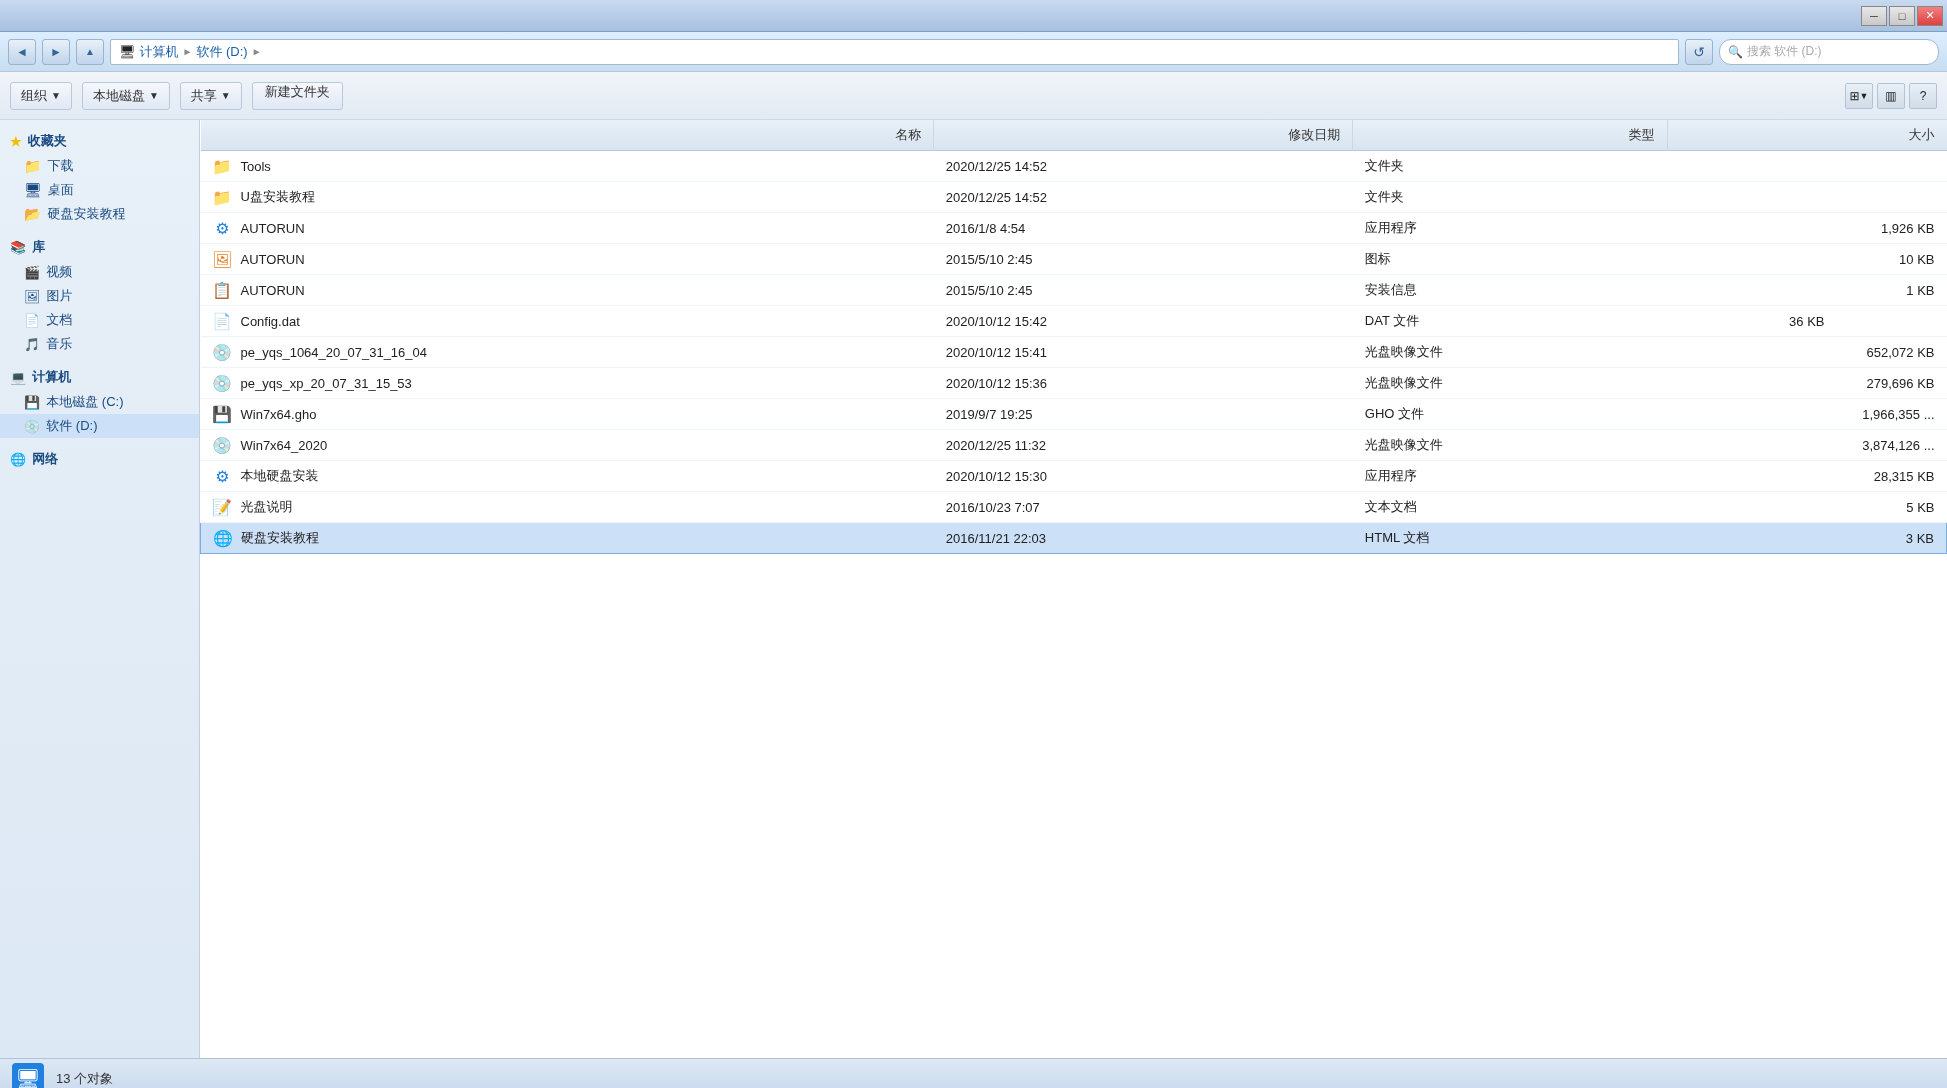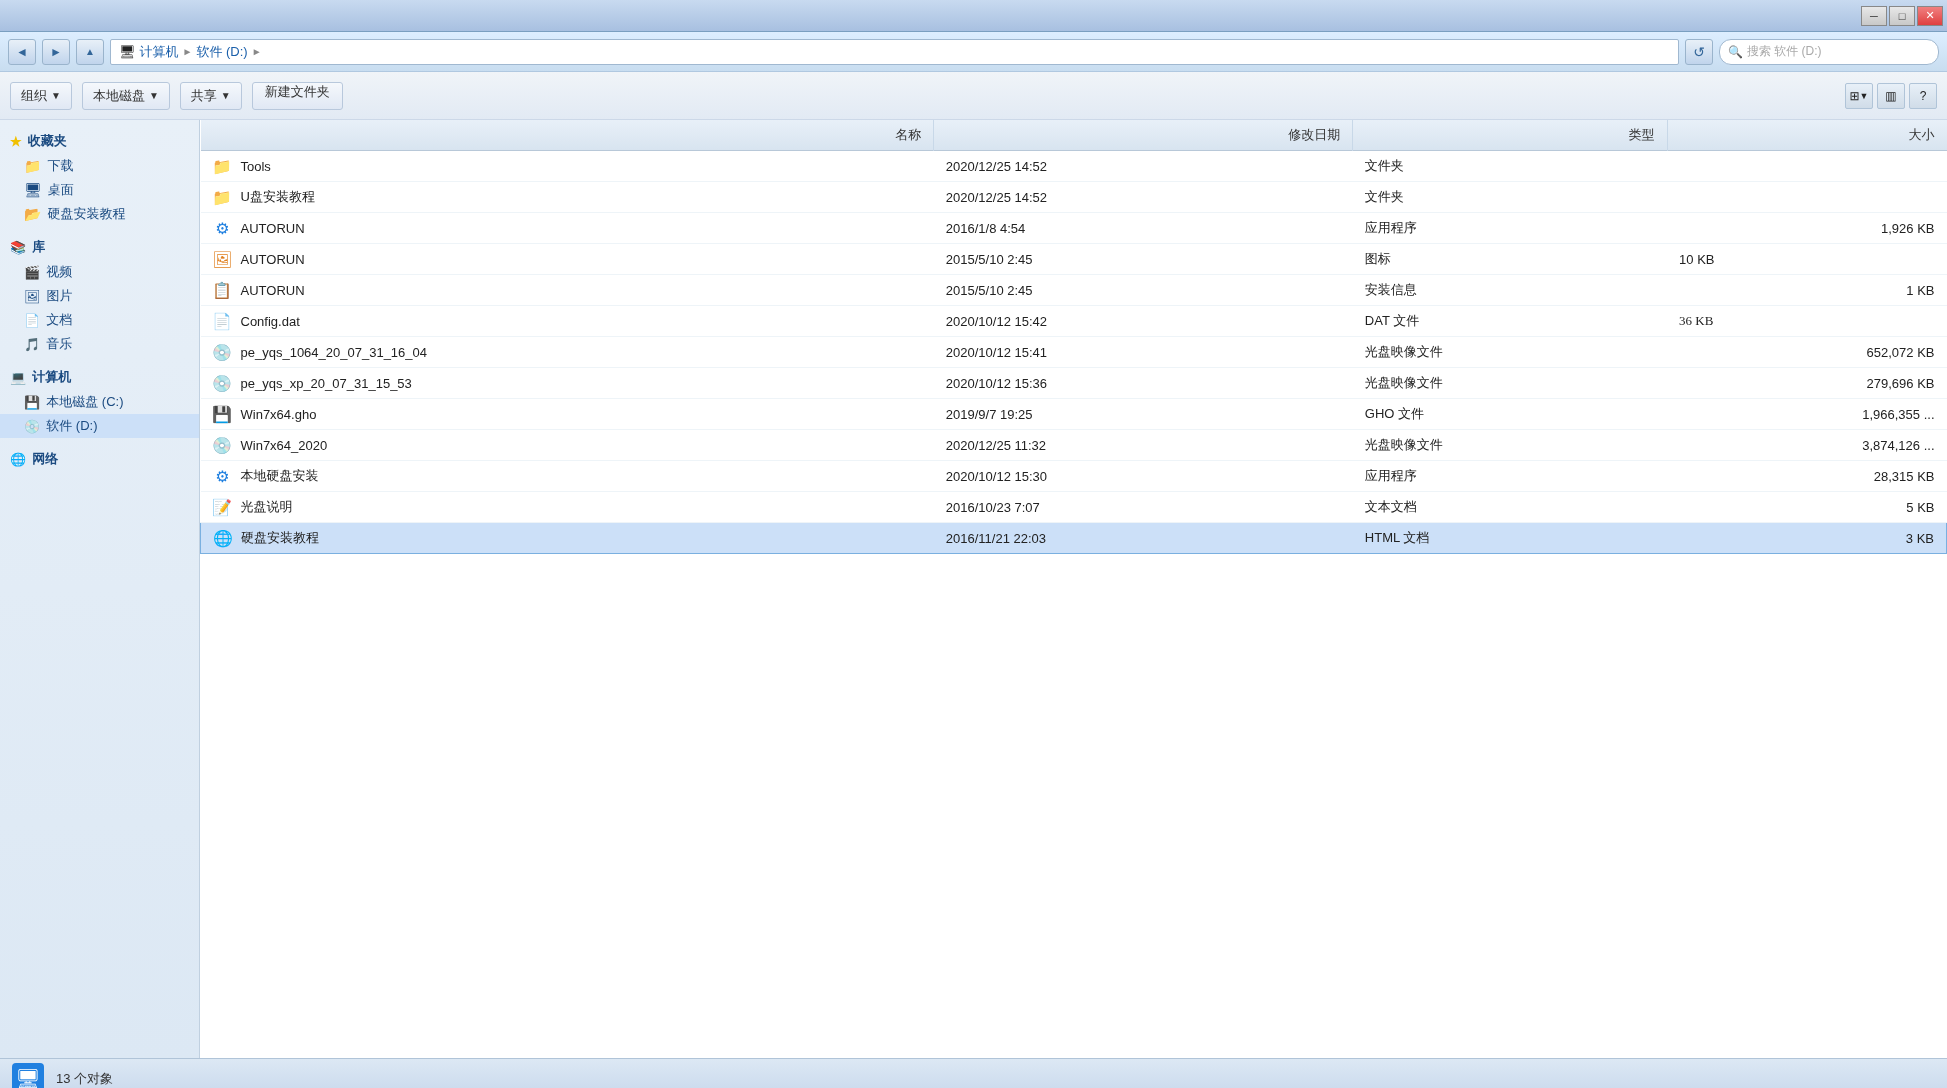--- a/index.html
+++ b/index.html
@@ -465,21 +465,21 @@
   </tr>
           <tr>
     <td>
       <div class="file-name-cell">
         <span class="file-icon img-icon">🖼</span>
         <span>AUTORUN</span>
       </div>
     </td>
     <td>2015/5/10 2:45</td>
     <td>图标</td>
-    <td style="">10 KB</td>
+    <td style="text-align:right;">10 KB</td>
   </tr>
           <tr>
     <td>
       <div class="file-name-cell">
         <span class="file-icon dat-icon">📋</span>
         <span>AUTORUN</span>
       </div>
     </td>
     <td>2015/5/10 2:45</td>
     <td>安装信息</td>
@@ -487,21 +487,21 @@
   </tr>
           <tr>
     <td>
       <div class="file-name-cell">
         <span class="file-icon dat-icon">📄</span>
         <span>Config.dat</span>
       </div>
     </td>
     <td>2020/10/12 15:42</td>
     <td>DAT 文件</td>
-    <td style="text-align:left;font-family:Liberation Serif, serif;">36 KB</td>
+    <td style="text-align:center;">36 KB</td>
   </tr>
           <tr>
     <td>
       <div class="file-name-cell">
         <span class="file-icon iso-icon">💿</span>
         <span>pe_yqs_1064_20_07_31_16_04</span>
       </div>
     </td>
     <td>2020/10/12 15:41</td>
     <td>光盘映像文件</td>

